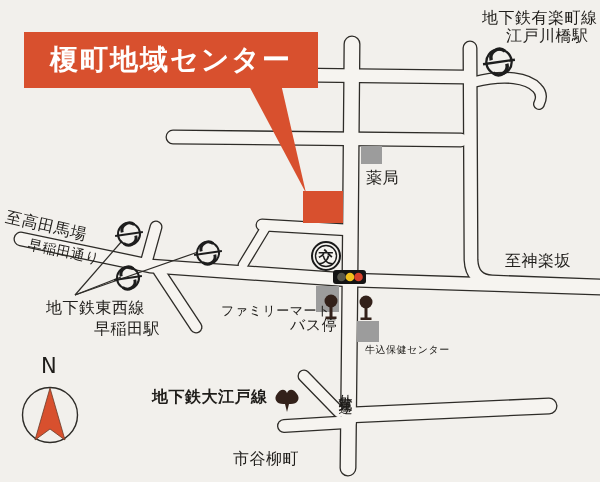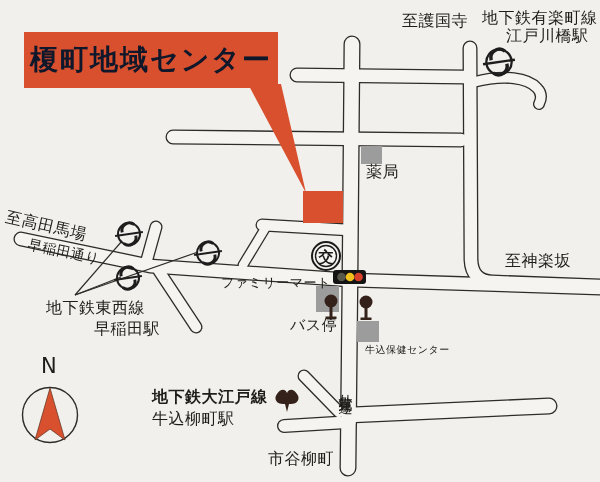--- a/index.html
+++ b/index.html
@@ -7,22 +7,22 @@
   .map{
     position:relative;width:600px;height:482px;overflow:hidden;
     background:var(--bg,#f2f0ec);color:#1c1c1c;
   }
   .map svg{position:absolute;left:0;top:0;}
   .lbl{
     position:absolute;white-space:nowrap;color:#1f1d1a;
     font-weight:500;line-height:1.15;letter-spacing:0.5px;
   }
   .banner{
-    position:absolute;left:24px;top:32px;width:254px;height:56px;
-    background:var(--accent,#d8502e);color:#0f172a;font-weight:bold;
+    position:absolute;left:24px;top:32px;width:294px;height:56px;
+    background:var(--accent,#d8502e);color:#ffffff;font-weight:bold;
     font-size:28px;display:flex;align-items:center;justify-content:center;
     letter-spacing:2px;
   }
   .vert{
     writing-mode:vertical-rl;text-orientation:upright;letter-spacing:2px;
   }
 </style>
 </head>
 <body>
 
@@ -129,36 +129,34 @@
     </g>
 
     <g>
       <circle cx="50" cy="415" r="27.5" fill="none" stroke="#2e2c28" stroke-width="1.4"></circle>
       <polygon points="50,388 35,440 50,429 65,440" style="fill:var(--accent,#d8502e)" stroke="#6b3b28" stroke-width="0.8"></polygon>
     </g>
   </svg>
 
   <div class="banner">榎町地域センター</div>
 
-  <div class="lbl" style="left:402px;top:12px;font-size:16px;">至護国寺</div>
   <div class="lbl" style="left:482px;top:9px;font-size:16px;text-align:center;">地下鉄有楽町線</div>
   <div class="lbl" style="left:482px;top:27px;font-size:16px;margin-left:24px;">江戸川橋駅</div>
 
-  <div class="lbl" style="left:366px;top:163px;font-size:16px;">薬局</div>
+  <div class="lbl" style="left:366px;top:169px;font-size:16px;">薬局</div>
   <div class="lbl" style="left:505px;top:252px;font-size:16px;">至神楽坂</div>
 
   <div class="lbl" style="left:8px;top:208px;font-size:16px;transform:rotate(13deg);transform-origin:left top;">至高田馬場</div>
   <div class="lbl" style="left:30px;top:236px;font-size:14px;transform:rotate(12deg);transform-origin:left top;">早稲田通り</div>
   <div class="lbl" style="left:46px;top:299px;font-size:16px;">地下鉄東西線</div>
   <div class="lbl" style="left:46px;top:320px;font-size:16px;margin-left:48px;">早稲田駅</div>
 
-  <div class="lbl" style="left:221px;top:276px;font-size:13px;">ファミリーマート</div>
+  <div class="lbl" style="left:221px;top:304px;font-size:13px;">ファミリーマート</div>
   <div class="lbl" style="left:290px;top:317px;font-size:15px;">バス停</div>
   <div class="lbl" style="left:365px;top:344px;font-size:10px;">牛込保健センター</div>
 
   <div class="lbl vert" style="left:338px;top:383px;font-size:14px;height:84px;">外苑東通り</div>
 
   <div class="lbl" style="left:152px;top:388px;font-size:16px;font-weight:bold;">地下鉄大江戸線</div>
-  <div class="lbl" style="left:152px;top:410px;font-size:16px;">牛込柳町駅</div>
-  <div class="lbl" style="left:233px;top:450px;font-size:16px;margin-left:35px;">市谷柳町</div>
+  <div class="lbl" style="left:233px;top:450px;font-size:16px;">市谷柳町</div>
 
   <div class="lbl" style="left:41px;top:354px;font-size:21px;font-weight:400;">N</div>
 </div>
 
 </body></html>

